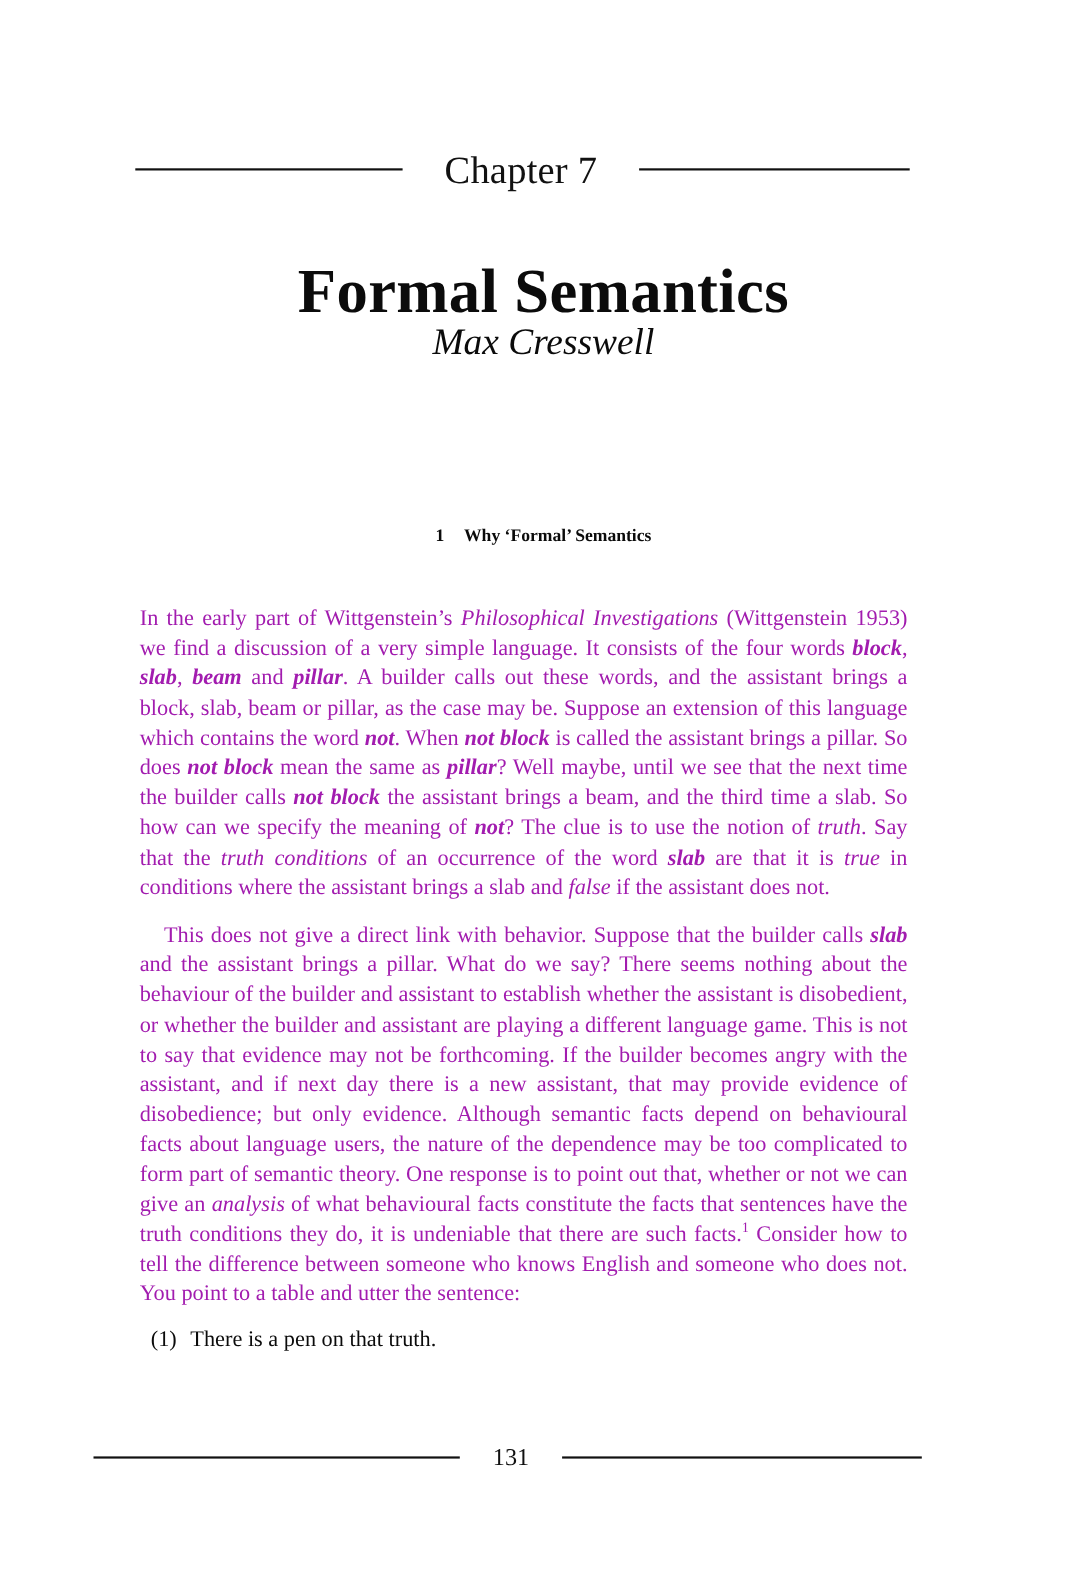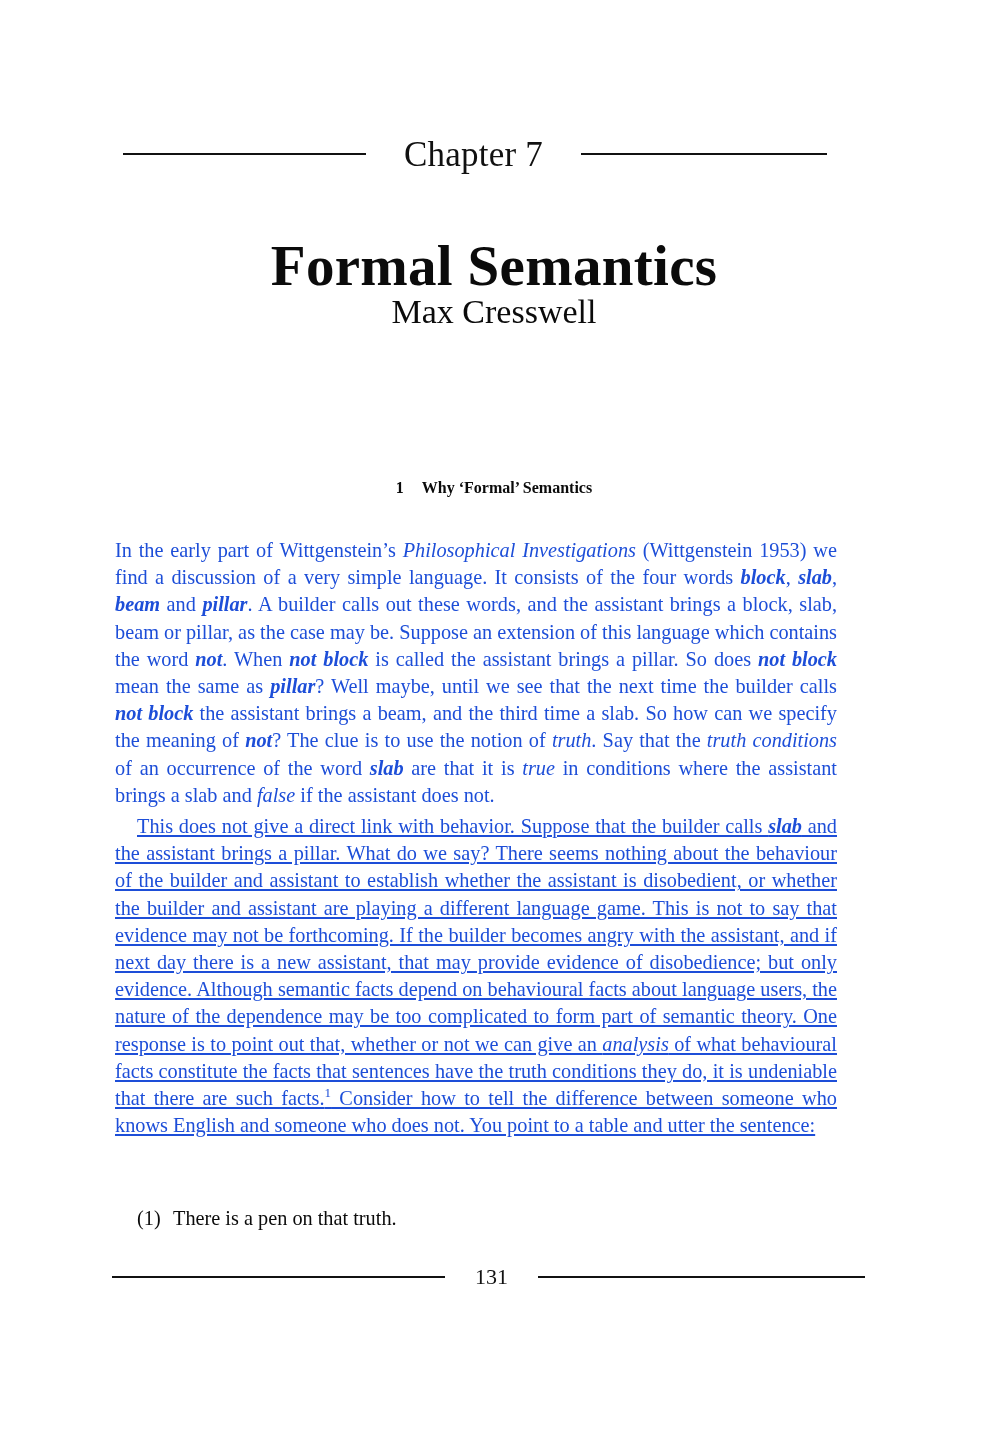--- a/index.html
+++ b/index.html
@@ -61,20 +61,21 @@
   }
 
   
   .chapter-author {
     position: absolute;
     left: 0;
     top: 293px;
     width: 988px;
     text-align: center;
     font-size: 34px;
+    font-style: italic;
     line-height: 1.1;
     color: #0b0b0b;
   }
 
   
   .section-head {
     position: absolute;
     left: 0;
     top: 465px;
     width: 988px;
@@ -90,31 +91,30 @@
   }
 
   
   .body-col {
     position: absolute;
     left: 111px;
     top: 533px;
     width: 730px;
   }
   p.para {
-    margin: 4px;
+    margin: 16px;
     font-size: 20.3px;
     line-height: 27.2px;
     text-align: justify;
     text-justify: inter-word;
-    color: #1d4ed8;
+    color: #a21caf;
     hyphens: manual;
   }
   p.para.indent {
     text-indent: 22px;
-    text-decoration: underline;
   }
   p.para i { font-style: italic; }
   p.para b { font-weight: bold; font-style: italic; }
   sup.fn {
     font-size: 13px;
     vertical-align: super;
     line-height: 0;
   }
 
   
@@ -135,26 +135,26 @@
     flex: 0 0 62px;
     padding-left: 26px;
     box-sizing: border-box;
   }
   .example-text { flex: 1 1 auto; }
 
   
   .page-footer {
     position: absolute;
     left: 112px;
-    top: 1257px;
+    top: 1305px;
     width: 726px;
     height: 40px;
     display: flex;
     align-items: center;
-    justify-content: space-between;
+    justify-content: flex-end;
   }
   .footer-rule {
     height: 1.6px;
     background: #111111;
     flex: 0 0 auto;
   }
   .footer-rule.left  { width: 333px; margin-right: 30px; }
   .footer-rule.right { width: 327px; margin-left: 30px; }
   .page-number {
     font-size: 22px;

